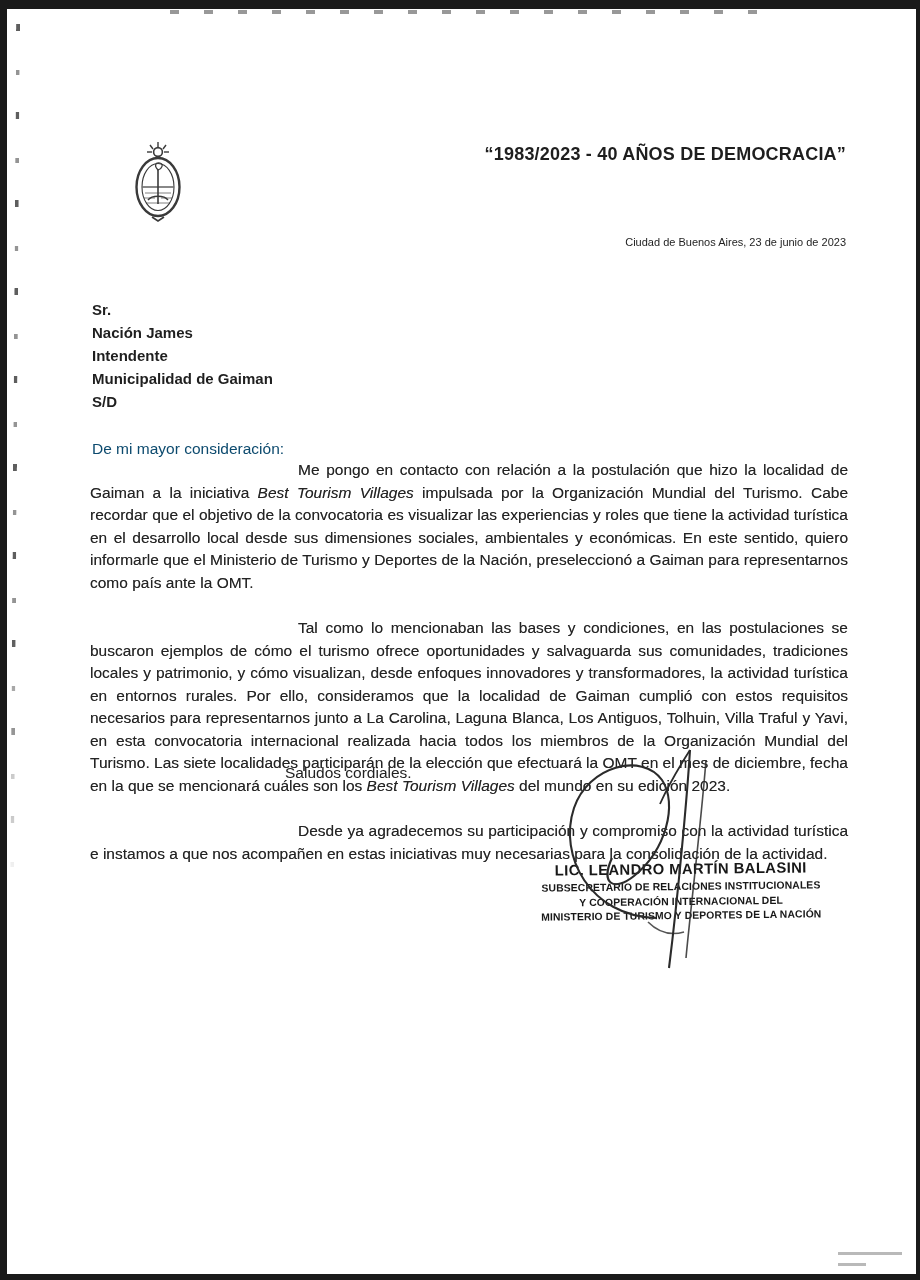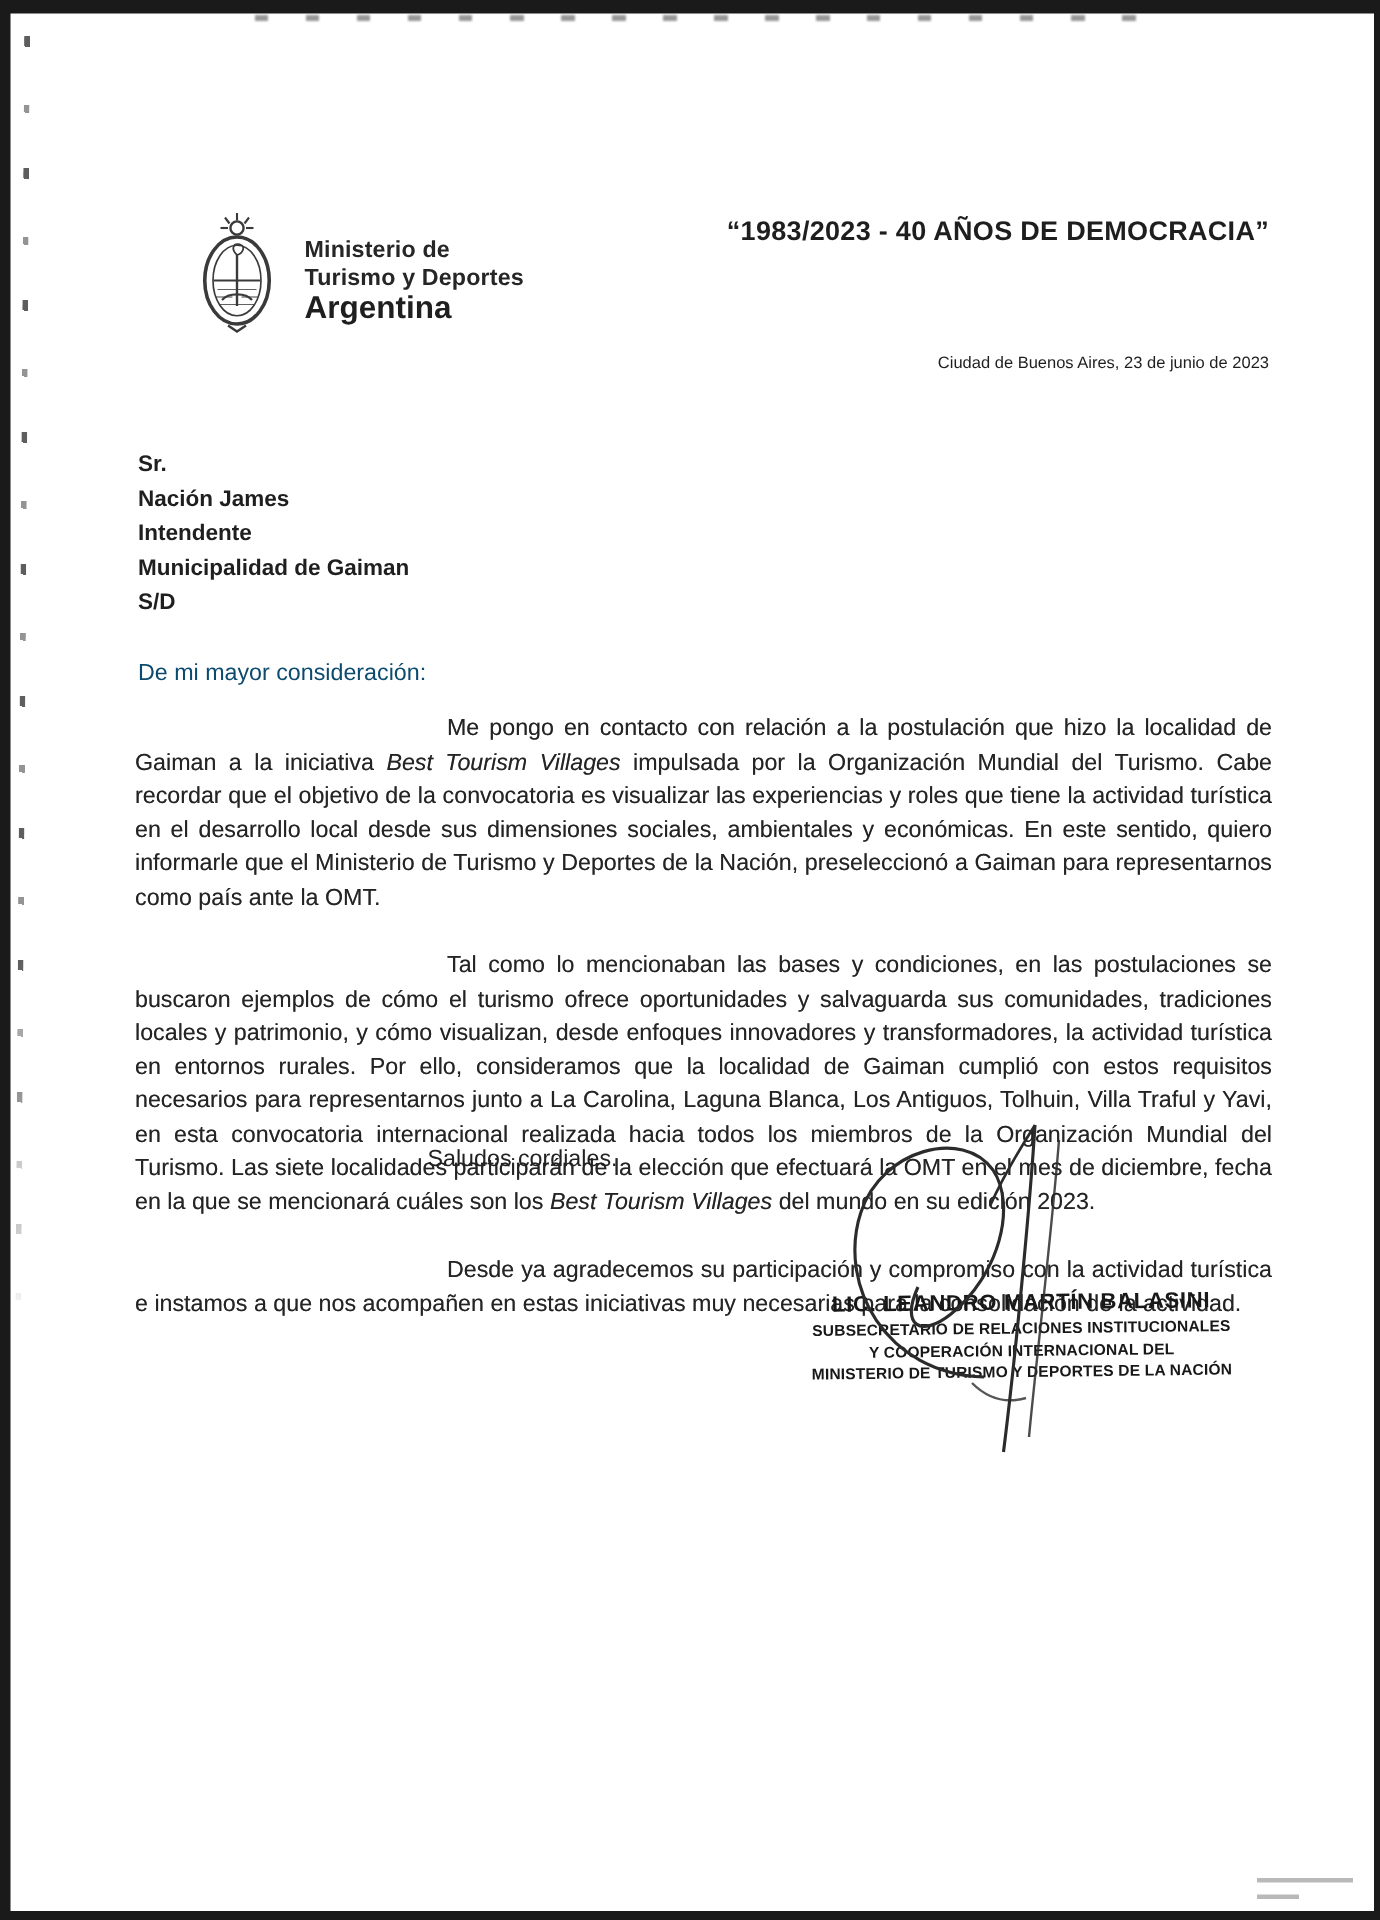--- a/index.html
+++ b/index.html
@@ -49,21 +49,21 @@
   .dateline{
     position:absolute;right:74px;top:236px;
     font-size:11px;color:#1e1e1e;
   }
 
   
   .recipient{position:absolute;left:92px;top:298px;font-weight:700;font-size:15px;line-height:23px;color:#1f1f1f;}
   .salutation{position:absolute;left:92px;top:440px;font-size:15.5px;color:#0c4a6e;}
 
   
-  .body-text{position:absolute;left:90px;top:475px;width:758px;}
+  .body-text{position:absolute;left:90px;top:459px;width:758px;}
   .body-text p{
     margin:0 0 23px 0;
     font-size:15.5px;line-height:22.5px;
     text-align:justify;text-indent:208px;
     color:#242424;
     text-shadow:0 0 .4px rgba(0,0,0,.45);
   }
   .closing{position:absolute;left:285px;top:764px;font-size:15.5px;color:#222;}
 
   
@@ -117,25 +117,20 @@
       <g stroke-width=".8" opacity=".8">
         <line x1="17" y1="51" x2="43" y2="51"></line>
         <line x1="16" y1="56" x2="27" y2="56"></line>
           <line x1="33" y1="56" x2="44" y2="56"></line>
         <line x1="18" y1="61" x2="42" y2="61"></line>
       </g>
 
       <path d="M24 75 L30 79 L36 75" stroke-width="1.6"></path>
     </svg>
   </span>
-  <span class="logo-text">
-    <div class="logo-min">Ministerio de</div>
-    <div class="logo-min">Turismo y Deportes</div>
-    <div class="logo-country">Argentina</div>
-  </span>
 </div>
 
 <div class="motto">“1983/2023 - 40 AÑOS DE DEMOCRACIA”</div>
 <div class="dateline">Ciudad de Buenos Aires, 23 de junio de 2023</div>
 
 <div class="recipient">
     <div class="recipient-line">Sr.</div>
     <div class="recipient-line">Nación James</div>
     <div class="recipient-line">Intendente</div>
     <div class="recipient-line">Municipalidad de Gaiman</div>

